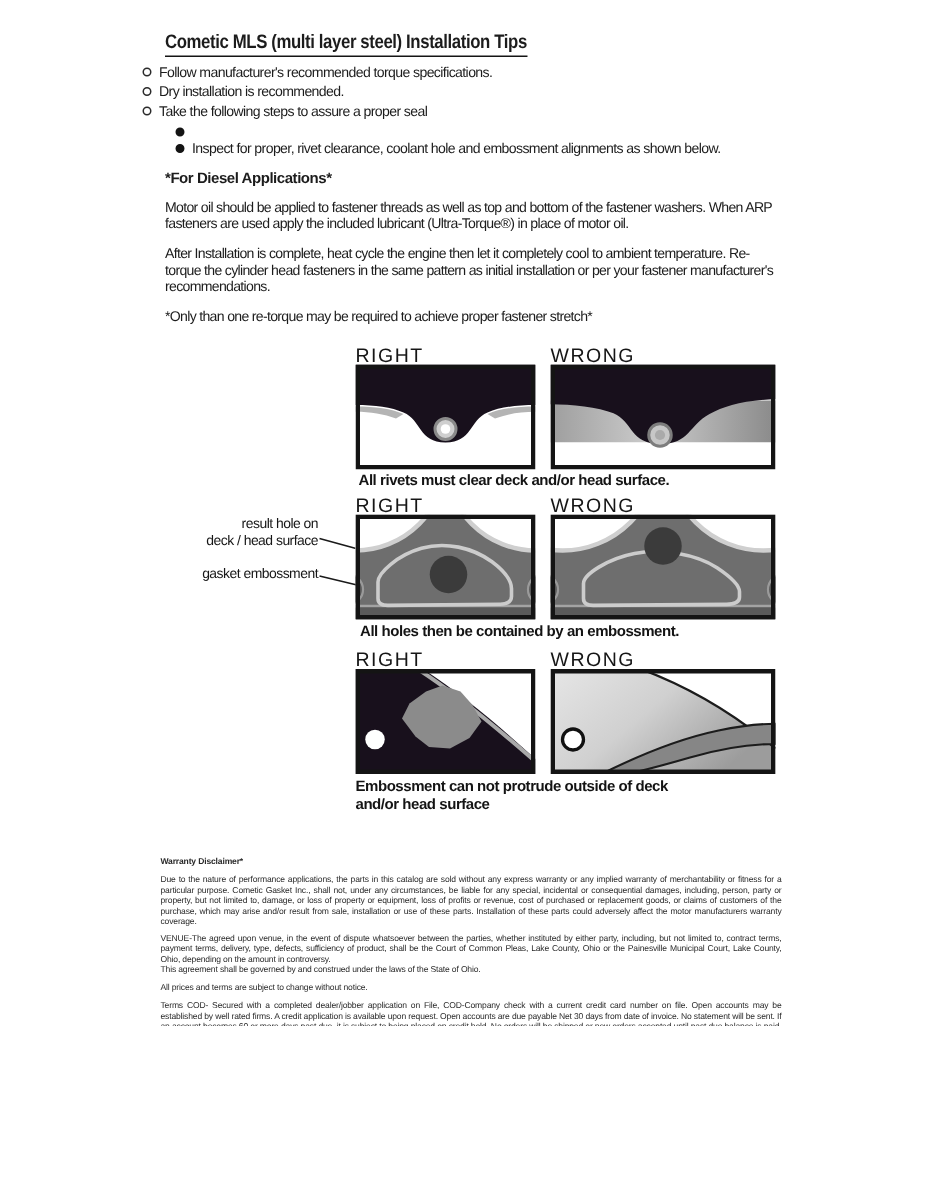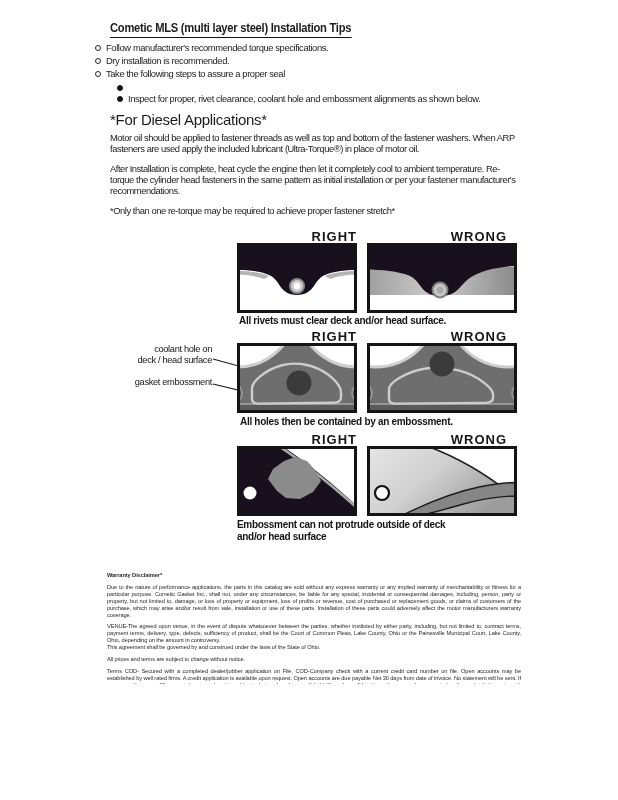--- a/index.html
+++ b/index.html
@@ -17,25 +17,25 @@
   .bullets { position:absolute; left:95px; top:42px; width:415px;
     font-size:9.4px; letter-spacing:-0.4px; line-height:11px; }
   .b-row { display:flex; margin-bottom:2.2px; }
   .b-row.sub { margin-left:22px; }
   .b-dot { flex:0 0 4px; width:4px; height:4px; border:1px solid #2a2a2a;
     border-radius:50%; margin:3px 5px 0 0; }
   .b-row.sub .b-dot { background:#141414; border-color:#141414; }
   
   .diesel { position:absolute; left:110px; top:114px; width:410px;
     font-size:9.4px; letter-spacing:-0.45px; line-height:11px; }
-  .diesel h2 { margin:0 0 7px 0; font-size:15px; letter-spacing:-0.3px; font-weight:normal; }
+  .diesel h2 { margin:0 0 7px 0; font-size:10px; letter-spacing:-0.3px; font-weight:bold; }
   .diesel p { margin:0 0 9px 0; }
   
-  .dg-h { position:absolute; font-size:13px; font-weight:700; letter-spacing:1px;
-    text-align:right; color:#161616; }
+  .dg-h { position:absolute; font-size:13px; font-weight:400; letter-spacing:1px;
+    text-align:left; color:#161616; }
   .panel { position:absolute; line-height:0; }
   .caption { position:absolute; font-size:10px; font-weight:700; letter-spacing:-0.3px;
     line-height:11.5px; color:#141414; white-space:nowrap; }
   .d2-label { position:absolute; font-size:9.3px; letter-spacing:-0.35px; line-height:11px;
     text-align:right; color:#161616; }
   .leaders { position:absolute; left:212px; top:338px; }
   
   .legal { position:absolute; left:107px; top:572px; width:414px;
     font-size:5.7px; letter-spacing:-0.1px; line-height:6.9px; text-align:justify; color:#2a2a2a; }
   .legal .lg-h { font-weight:bold; margin-bottom:5px; }
@@ -111,21 +111,21 @@
       <circle cx="73" cy="47" r="3.4" fill="#aaaaaa"></circle>
       <rect x="1.5" y="1.5" width="147" height="67" fill="none" stroke="#141414" stroke-width="3"></rect>
     </svg>
   </div>
   <div class="caption" style="left:239px; top:315px;">All rivets must clear deck and/or head surface.</div>
 
   <div class="dg-h" style="left:237px; top:329px; width:120px;">RIGHT</div>
   <div class="dg-h" style="left:367px; top:329px; width:140px;">WRONG</div>
 
   <div class="d2-label" style="left:92px; top:344px; width:120px;">
-    <div>coolant hole on</div>
+    <div>result hole on</div>
     <div>deck / head surface</div>
   </div>
   <div class="d2-label" style="left:92px; top:377px; width:120px;">gasket embossment</div>
 
   <svg class="leaders" width="100" height="70" viewBox="0 0 100 70">
     <line x1="1" y1="21" x2="85" y2="44" stroke="#1a1a1a" stroke-width="1.1"></line>
     <line x1="1" y1="46" x2="51" y2="58" stroke="#1a1a1a" stroke-width="1.1"></line>
   </svg>
 
   <div class="panel" style="left:237px; top:343px;">

